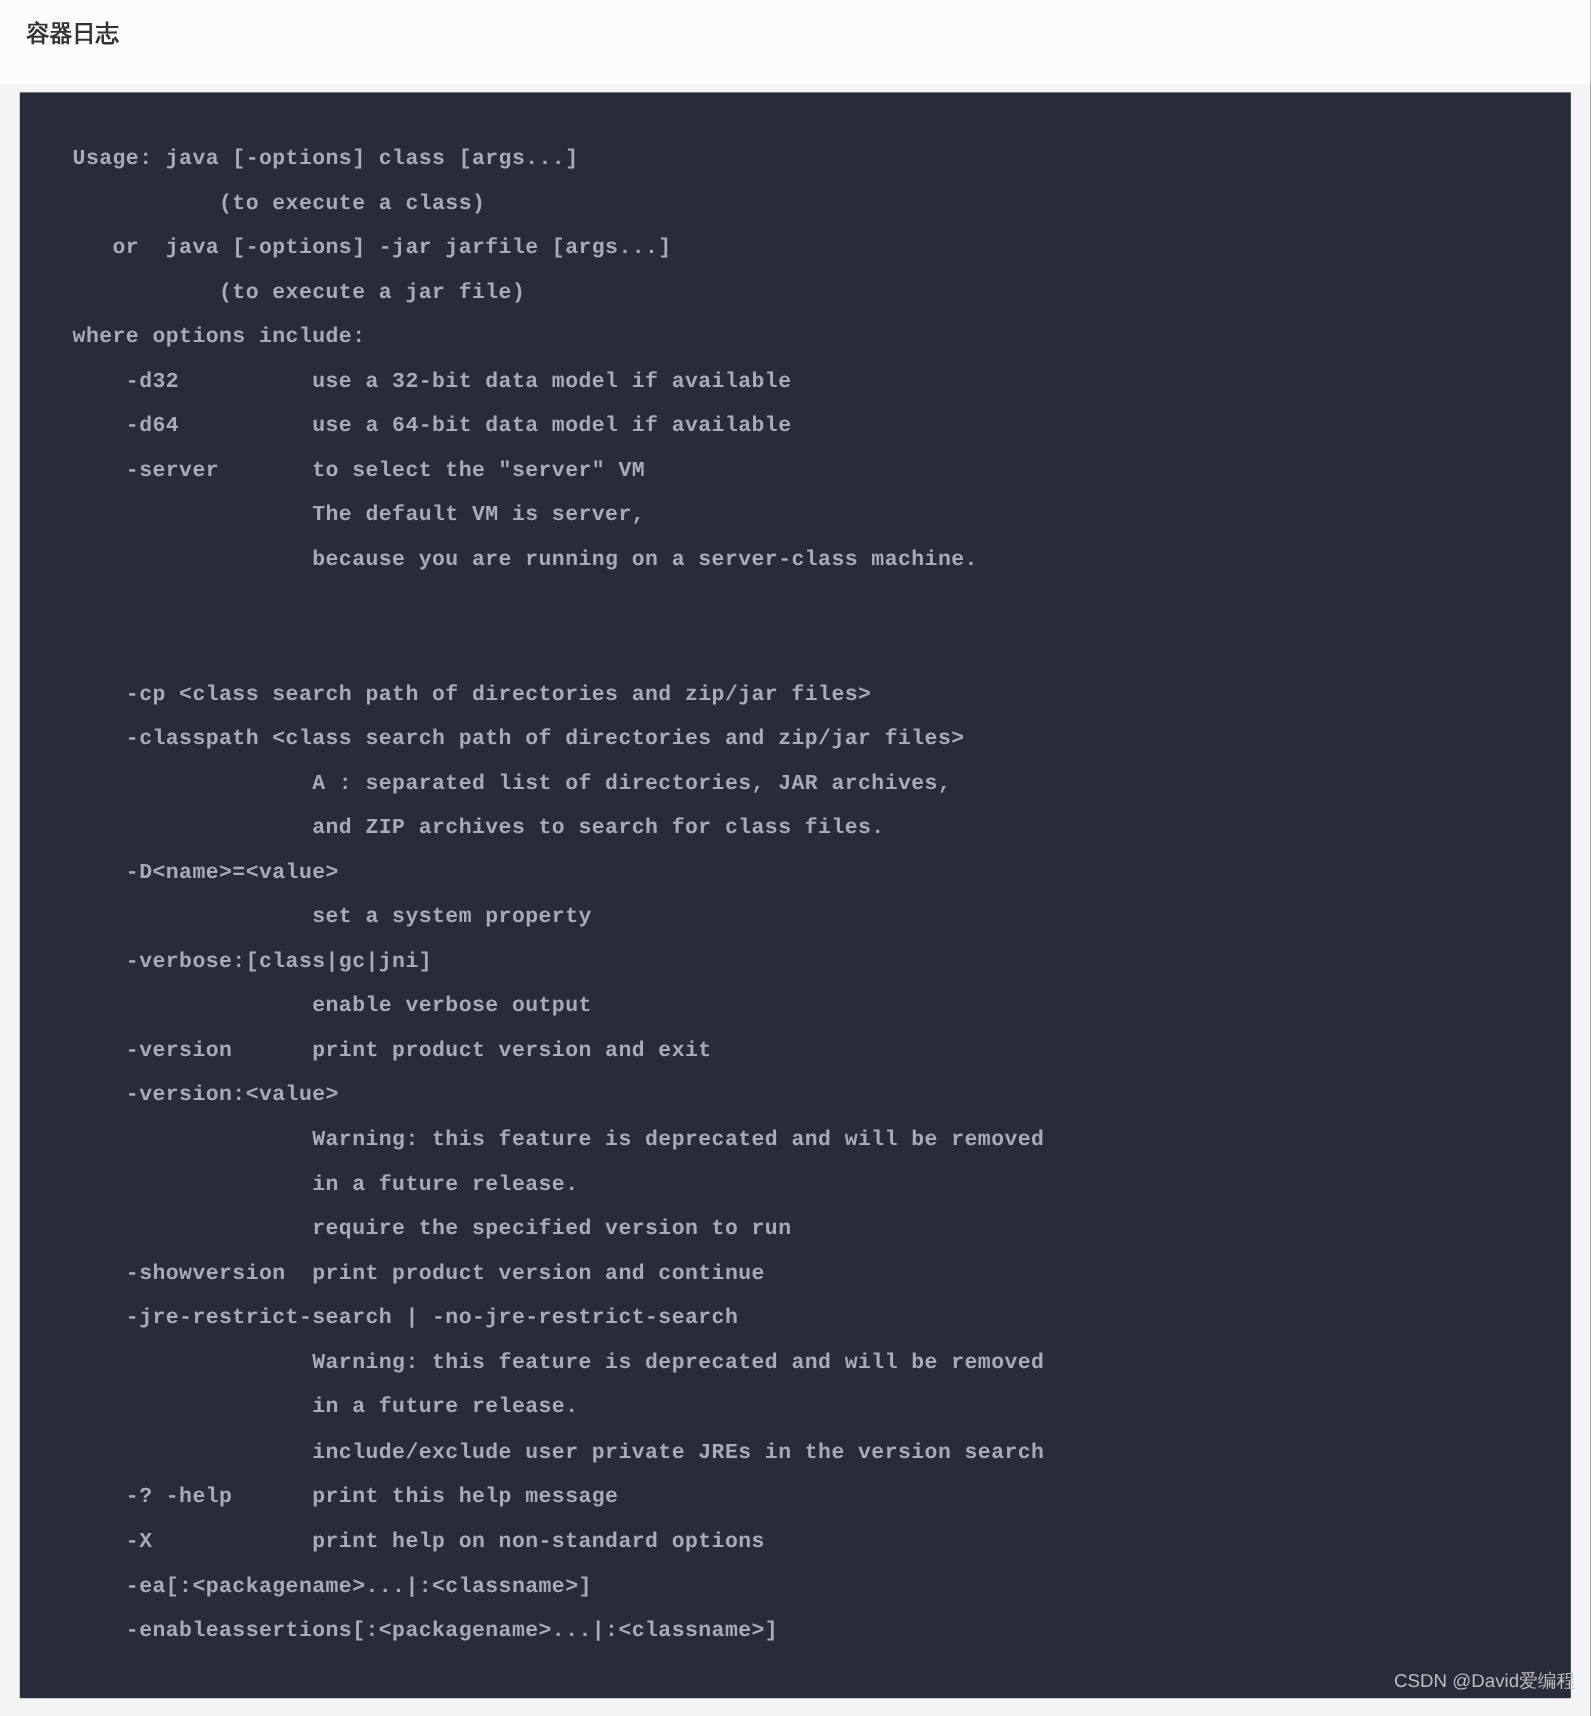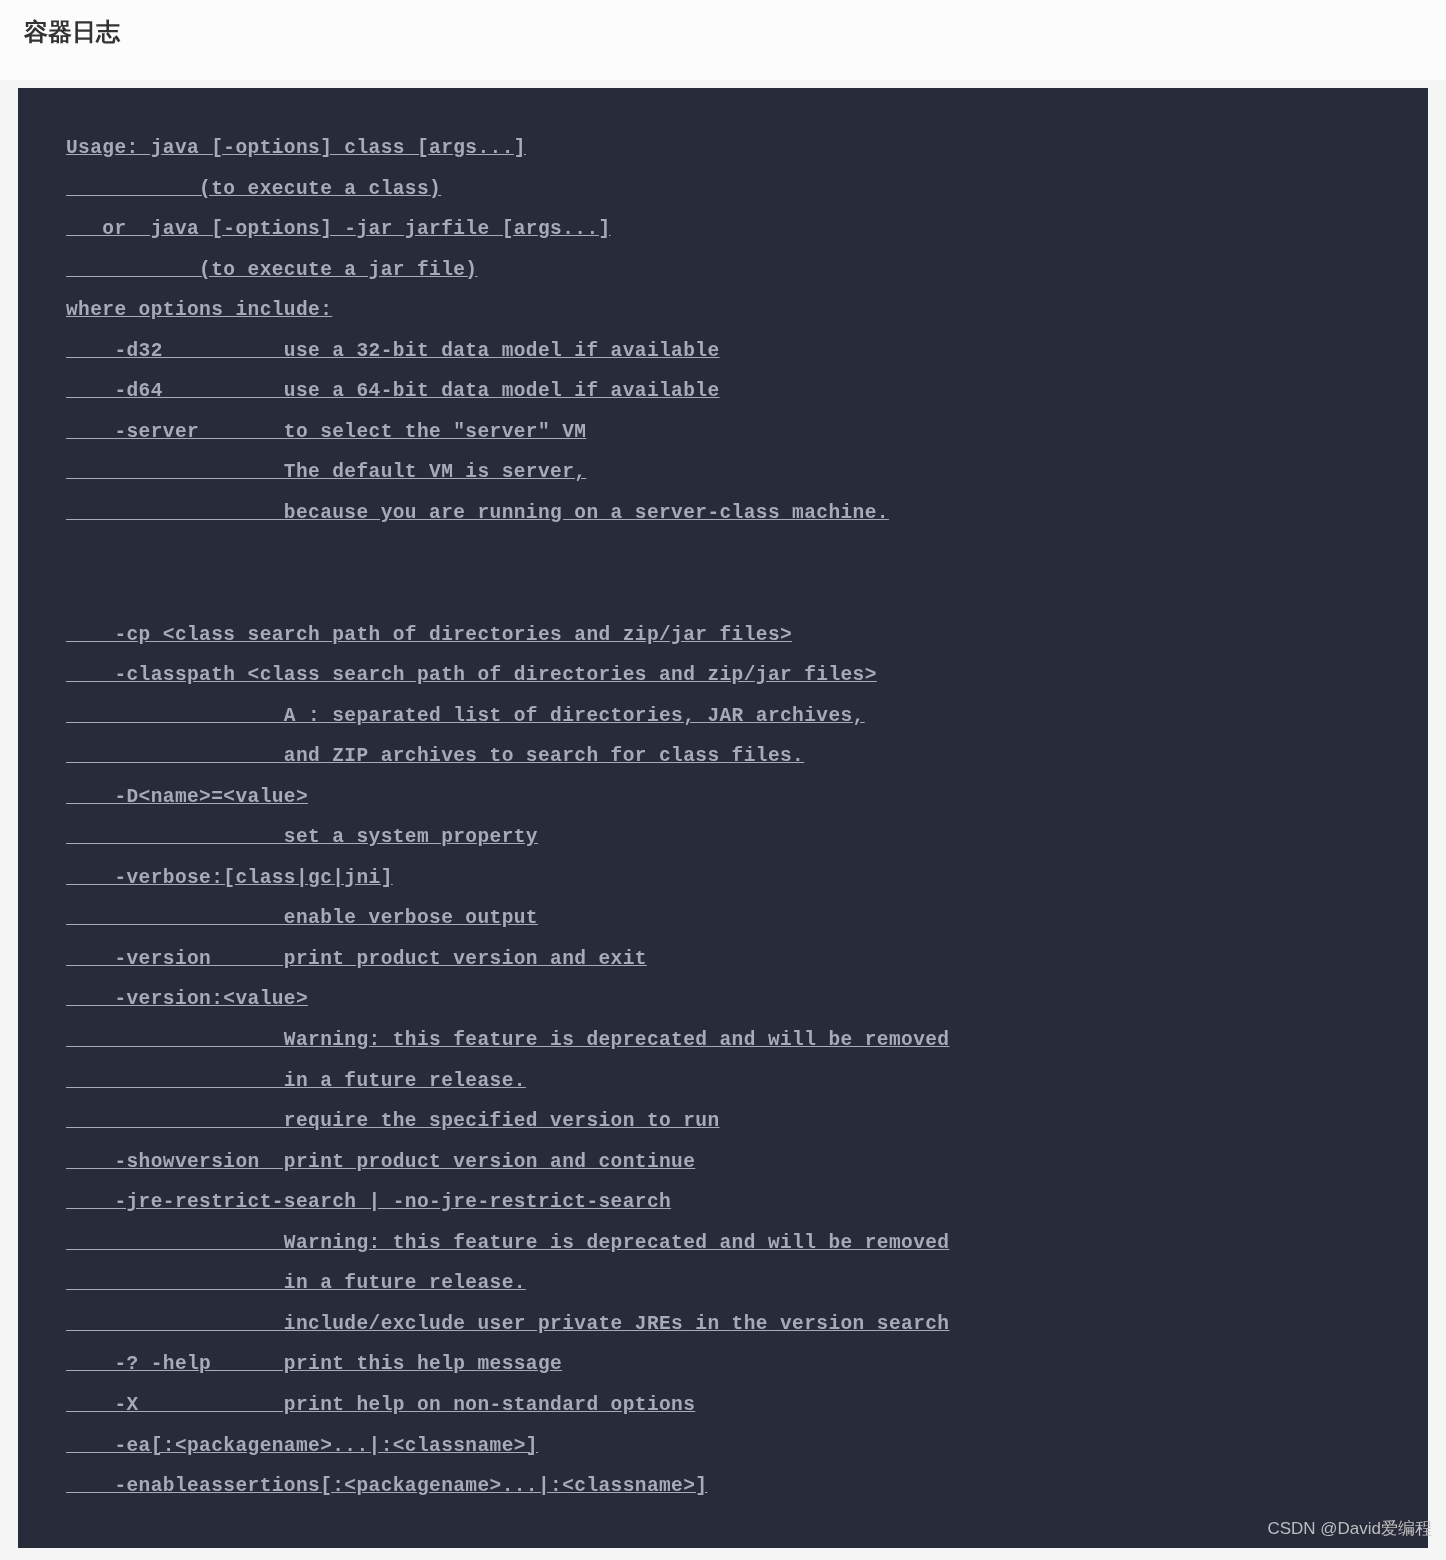--- a/index.html
+++ b/index.html
@@ -10,39 +10,38 @@
     body {
       background: #f5f5f5;
       font-family: -apple-system, BlinkMacSystemFont, "Segoe UI", sans-serif;
       width: 1446px;
     }
     .header {
       padding: 16px 24px 32px 24px;
       background: #fcfcfc;
     }
     .header-title {
-      font-size: 24px;
+      font-size: 21px;
       font-weight: 600;
       color: #333;
     }
     .log-container {
       margin: 8px 18px 0 18px;
       background: #272b3a;
       padding: 40px 48px 20px 48px;
       min-height: 1460px;
     }
     .log-text {
       font-family: "Menlo", "Consolas", "Courier New", monospace;
       font-size: 19.5px;
       line-height: 2.08;
       color: #a7abb8;
       white-space: pre;
       font-weight: 600;
       letter-spacing: 0.4px;
-      text-decoration: underline;
     }
     .watermark {
       position: fixed;
       bottom: 20px;
       right: 14px;
       font-size: 17px;
       color: #bdbdbd;
       z-index: 10;
     }
   </style>

